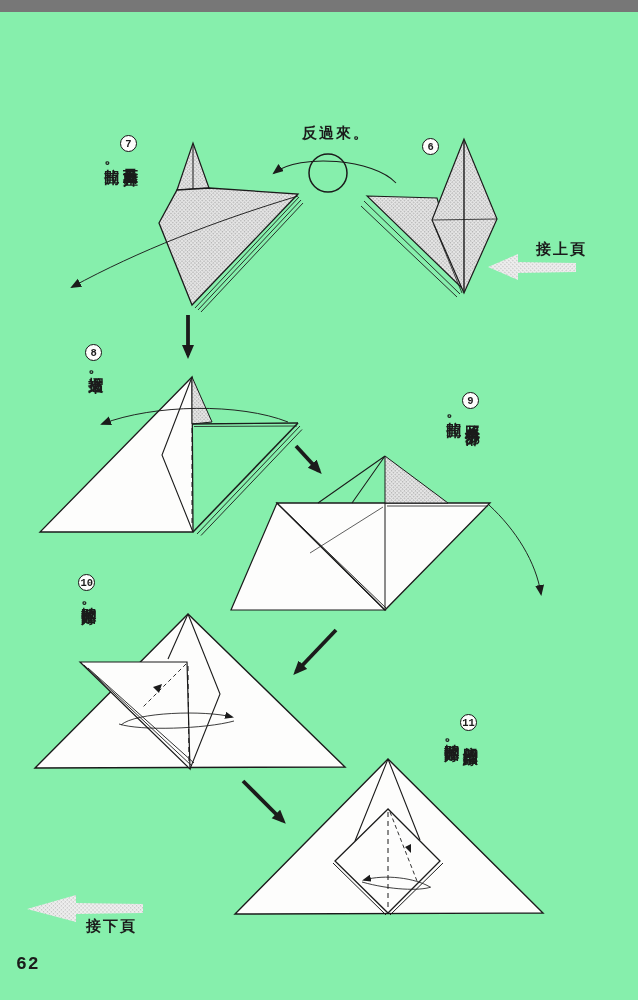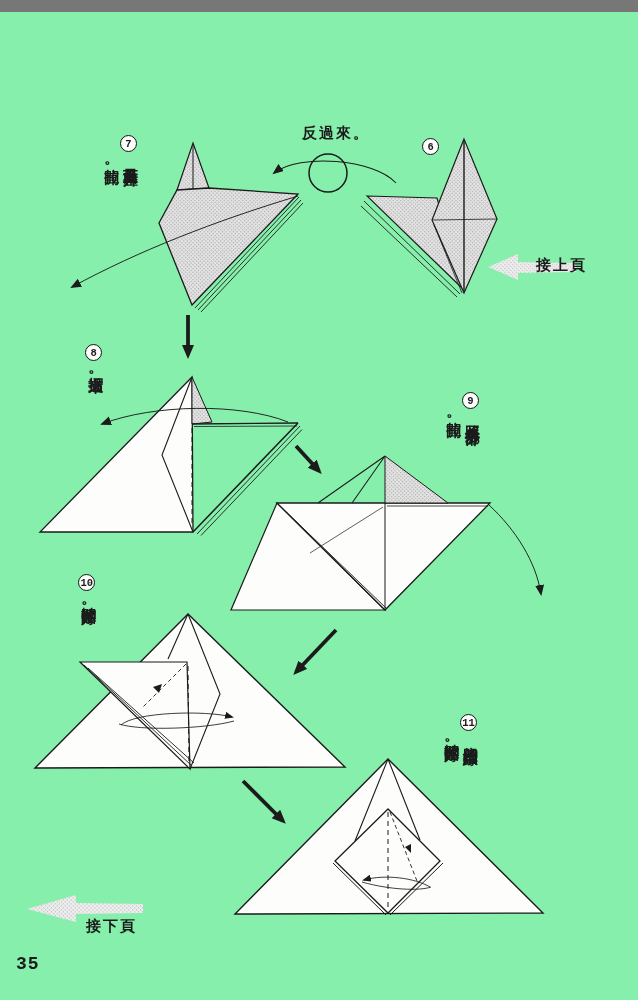--- a/index.html
+++ b/index.html
@@ -163,18 +163,18 @@
 
   <div class="vstep" style="left:77px;top:562px;">
     <div class="vcol"><span class="badge">10</span><span>掀開摺好。</span></div>
   </div>
 
   <div class="vstep" style="left:440px;top:702px;">
     <div class="vcol"><span class="badge">11</span><span>依凹凸摺線</span></div>
     <div class="vcol pad18"><span>掀開摺好。</span></div>
   </div>
 
-  <div class="hlabel navlbl" style="left:536px;top:244px;">接上頁</div>
+  <div class="hlabel navlbl" style="left:536px;top:228px;">接上頁</div>
 
   <div class="hlabel navlbl" style="left:86px;top:905px;">接下頁</div>
 
-  <div id="pageno">35</div>
+  <div id="pageno">62</div>
 </div>
 
 </body></html>

